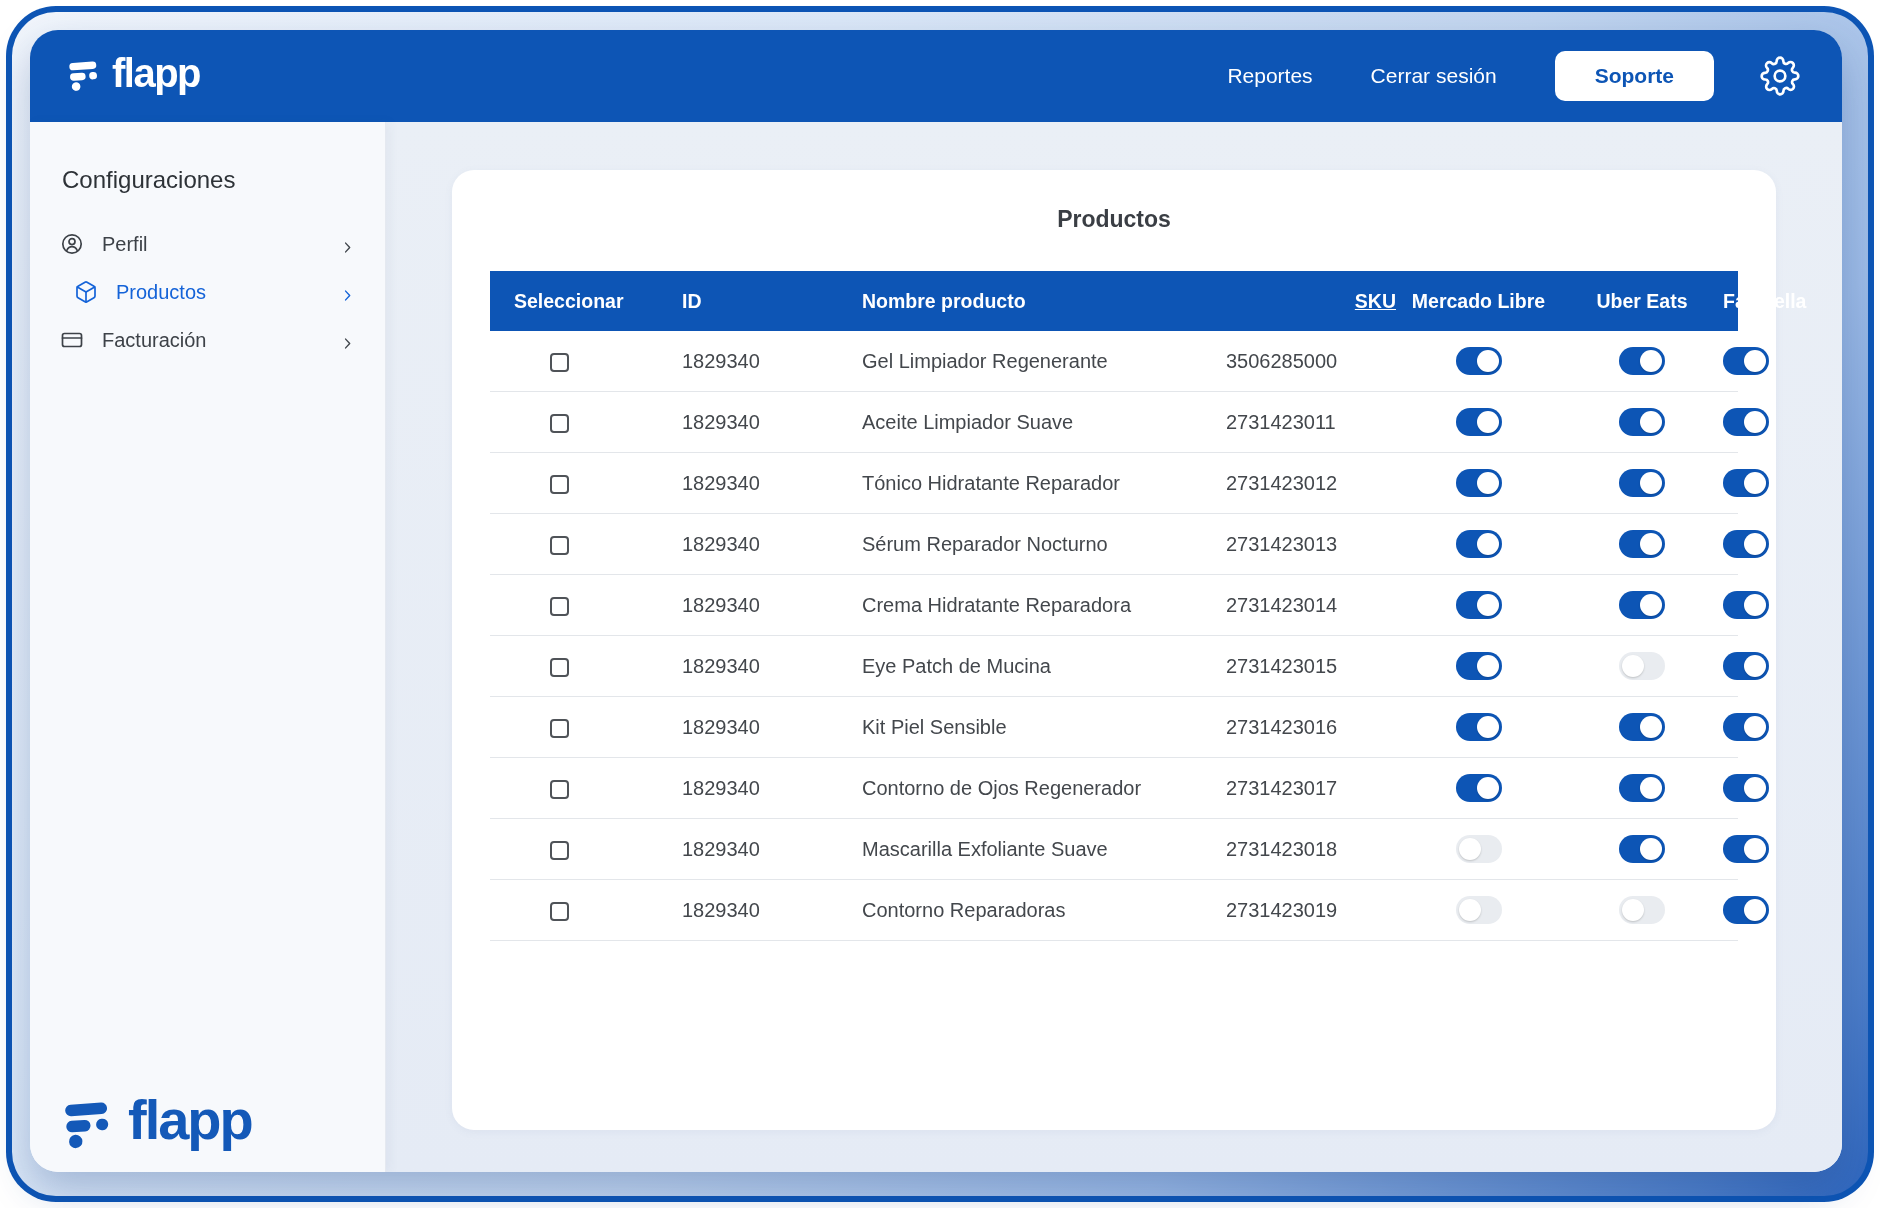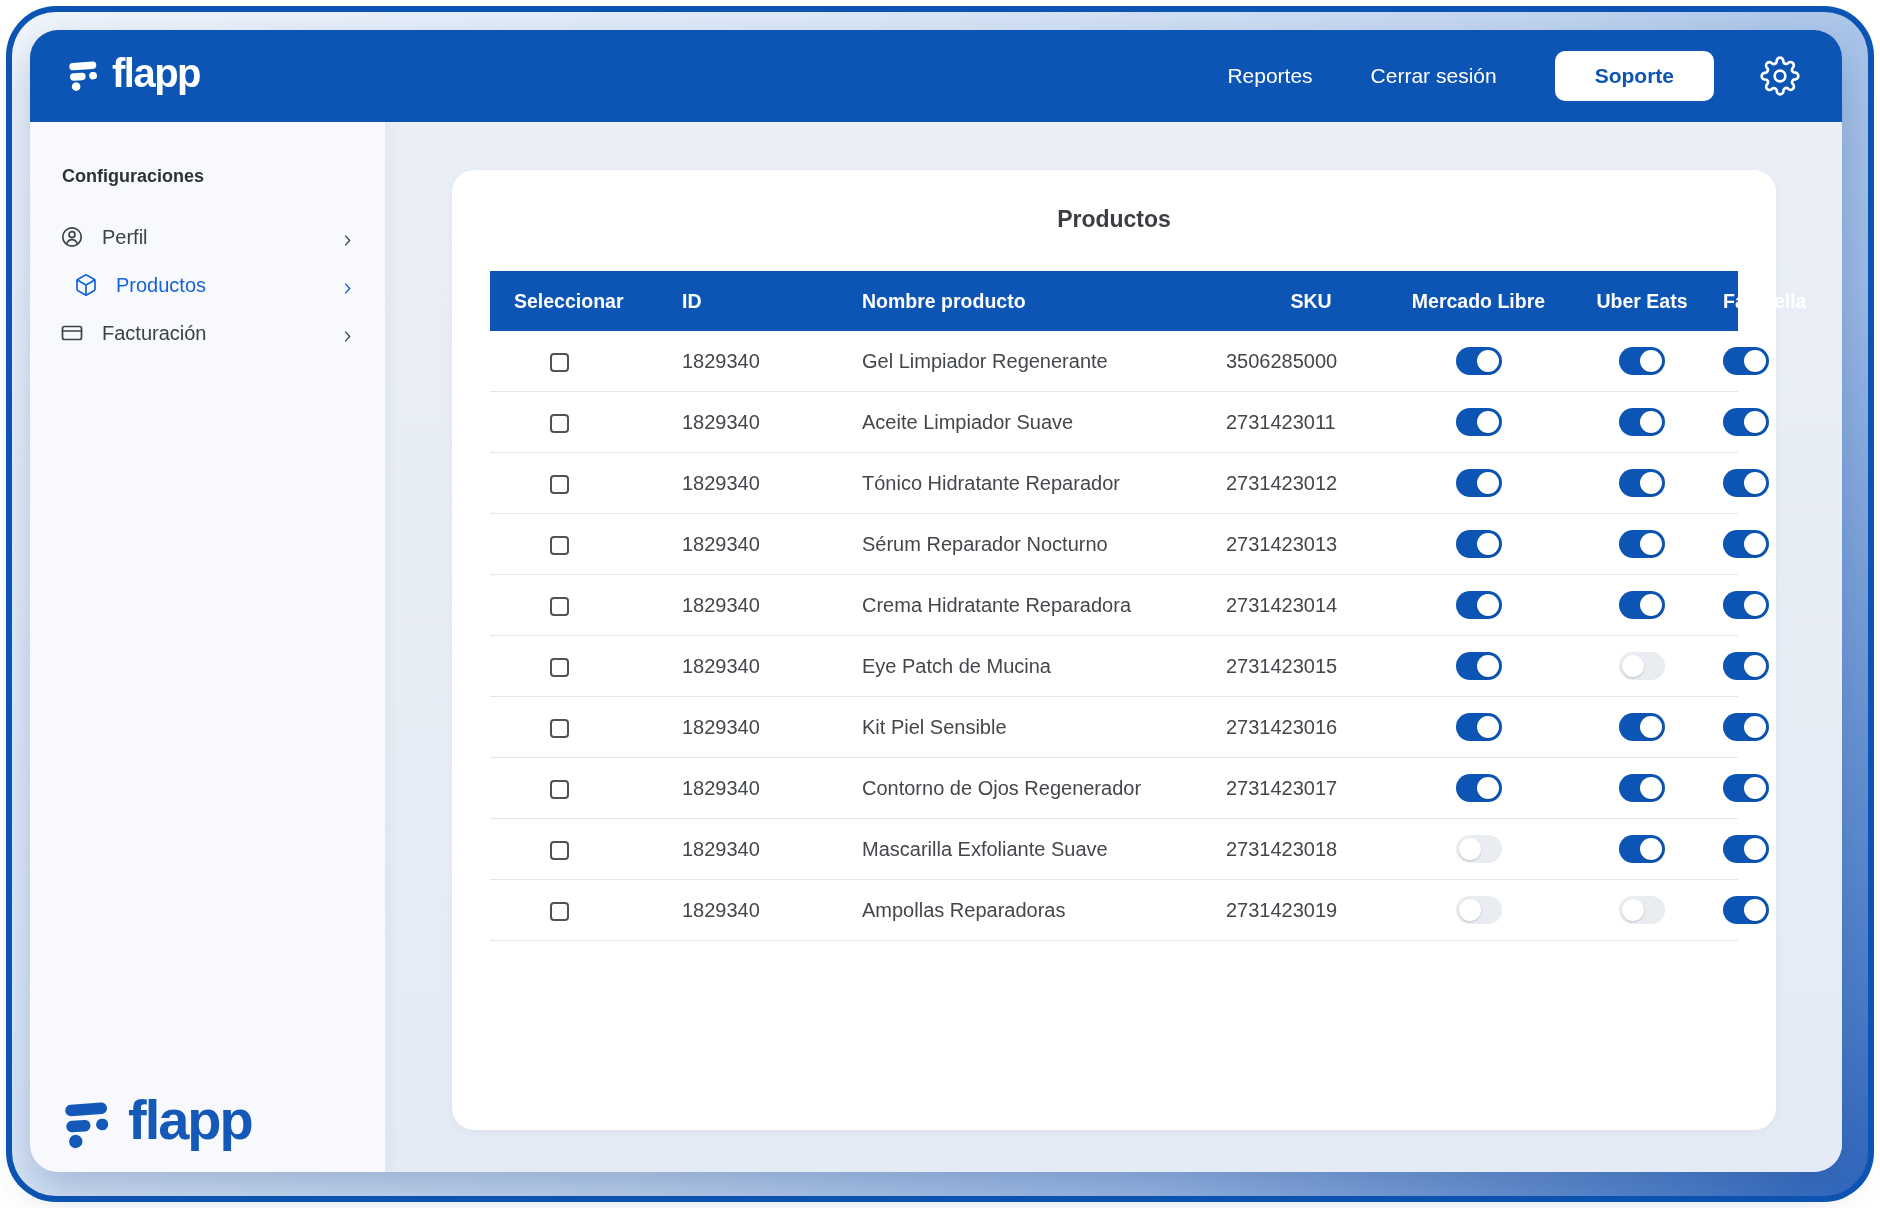--- a/index.html
+++ b/index.html
@@ -41,21 +41,21 @@
   }
   .gear{width:40px;height:40px;color:#ffffff;display:block;cursor:pointer;margin-left:-12px;}
   .gear svg{width:100%;height:100%;}
   
   .app-body{flex:1;display:flex;min-height:0;}
   .sidebar{
     flex:0 0 356px;width:356px;background:#f7f9fc;box-sizing:border-box;
     border-right:1px solid #e5e9f0;box-shadow:4px 0 10px rgba(50,70,110,.05);
     display:flex;flex-direction:column;padding:44px 0 14px;position:relative;z-index:2;
   }
-  .sidebar-title{margin:0 8px 26px 32px;font-size:18px;font-weight:700;color:#2d3237;}
+  .sidebar-title{margin:0 8px 26px 32px;font-size:24px;font-weight:400;color:#2d3237;}
   .side-list{list-style:none;margin:0;padding:0;}
   .side-item{
     display:flex;align-items:center;height:48px;padding:0 30px;
     color:#3d4248;font-size:20px;cursor:pointer;user-select:none;
   }
   .side-item .icon{width:24px;height:24px;margin-right:18px;flex:0 0 24px;color:#3d4248;}
   .side-item .icon svg{width:100%;height:100%;}
   .side-item .chev{margin-left:auto;width:15px;height:15px;color:#42474d;}
   .side-item .chev svg{width:100%;height:100%;}
   .side-item.active{color:var(--active-link,#1463d8);padding-left:44px;font-weight:500;}
@@ -75,21 +75,21 @@
   }
   .page-title{margin:6px 0 38px;text-align:center;font-size:23px;font-weight:700;color:#3a3e44;}
   table{width:100%;border-collapse:collapse;table-layout:fixed;}
   thead th{
     background:var(--brand-blue,#0d55b5);color:#ffffff;font-weight:700;font-size:19.5px;
     height:60px;padding:0;text-align:center;
   }
   thead th:nth-child(1){width:140px;text-align:left;padding-left:24px;}
   thead th:nth-child(2){width:150px;text-align:left;padding-left:28px;}
   thead th:nth-child(3){width:340px;text-align:left;padding-left:30px;}
-  thead th:nth-child(4){width:170px;text-align:center;padding-left:24px;}
+  thead th:nth-child(4){width:170px;text-align:right;padding-left:24px;text-decoration:underline;}
   thead th:nth-child(5){width:165px;}
   thead th:nth-child(6){width:162px;}
   thead th:nth-child(7){width:auto;}
   tbody td{
     height:60px;border-bottom:1px solid #e3e6ea;color:#43474c;font-size:20px;padding:0;
     text-align:center;vertical-align:middle;
   }
   td.c-sel{text-align:left;padding-left:60px;}
   td.c-id{text-align:left;padding-left:28px;}
   td.c-name{text-align:left;padding-left:30px;white-space:nowrap;overflow:hidden;}
@@ -286,21 +286,21 @@
                     <td class="c-id">1829340</td>
                     <td class="c-name">Mascarilla Exfoliante Suave</td>
                     <td class="c-sku">2731423018</td>
                     <td><span class="toggle off"><span class="knob"></span></span></td>
                     <td><span class="toggle on"><span class="knob"></span></span></td>
                     <td><span class="toggle on"><span class="knob"></span></span></td>
                   </tr>
                   <tr>
                     <td class="c-sel"><span class="checkbox"></span></td>
                     <td class="c-id">1829340</td>
-                    <td class="c-name">Ampollas Reparadoras</td>
+                    <td class="c-name">Contorno Reparadoras</td>
                     <td class="c-sku">2731423019</td>
                     <td><span class="toggle off"><span class="knob"></span></span></td>
                     <td><span class="toggle off"><span class="knob"></span></span></td>
                     <td><span class="toggle on"><span class="knob"></span></span></td>
                   </tr>
                 </tbody>
             </table>
           </section>
         </main>
       </div>

